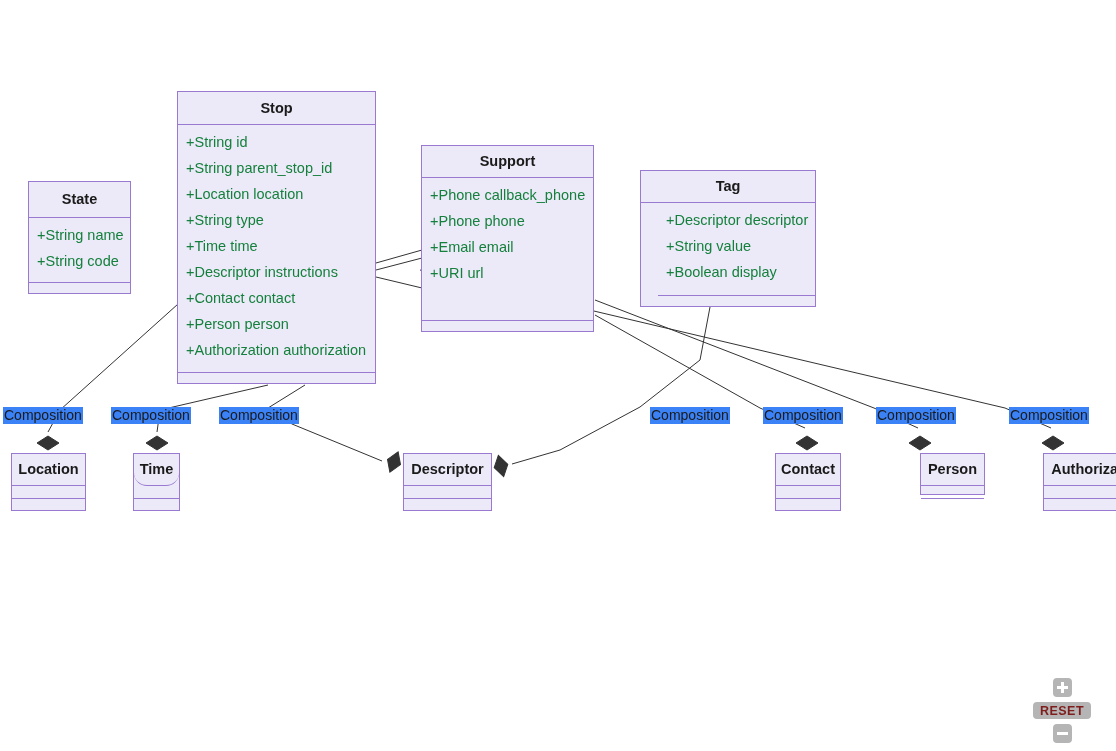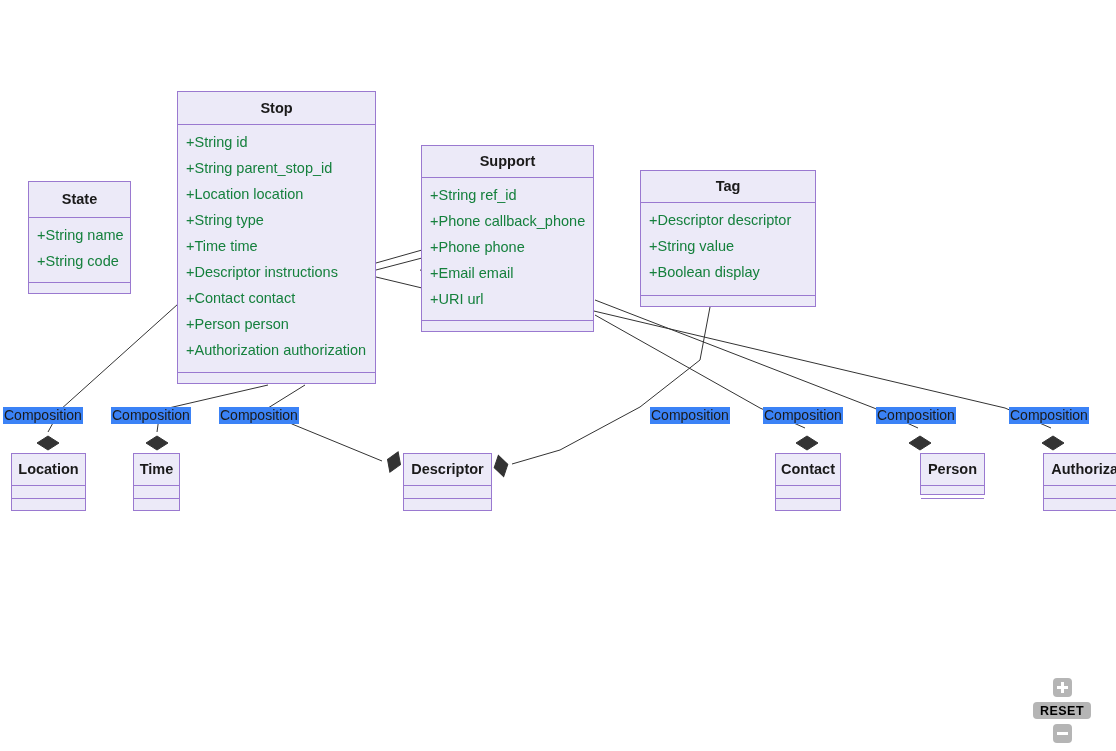--- a/index.html
+++ b/index.html
@@ -81,21 +81,21 @@
     bottom: 8px;
     width: 64px;
     z-index: 20;
     display: flex;
     flex-direction: column;
     align-items: center;
   }
   .zbtn {
     background: #B5B5B5;
     border-radius: 4px;
-    color: #000000;
+    color: #7f1d1d;
     font-weight: bold;
     text-align: center;
     display: flex;
     align-items: center;
     justify-content: center;
     cursor: pointer;
     user-select: none;
   }
   .zbtn-plus, .zbtn-minus {
     width: 19px;
@@ -185,44 +185,43 @@
         <div class="uml-attr">+Descriptor instructions</div>
         <div class="uml-attr">+Contact contact</div>
         <div class="uml-attr">+Person person</div>
         <div class="uml-attr">+Authorization authorization</div>
       </div>
       <div class="uml-empty-row last"></div>
     </div>
     <div class="uml-class" style="left: 421px; top: 145px; width: 173px; height: 187px;">
       <div class="uml-title" style="height: 32px;">Support</div>
       <div class="uml-attrs" style="height: 143px;">
-        <div class="uml-attr">+String ref_id</div>
         <div class="uml-attr">+Phone callback_phone</div>
         <div class="uml-attr">+Phone phone</div>
         <div class="uml-attr">+Email email</div>
         <div class="uml-attr">+URI url</div>
       </div>
       <div class="uml-empty-row last"></div>
     </div>
     <div class="uml-class" style="left: 640px; top: 170px; width: 176px; height: 137px;">
       <div class="uml-title" style="height: 32px;">Tag</div>
-      <div class="uml-attrs" style="height: 93px;">
+      <div class="uml-attrs" style="height: 93px; margin-left: 17px;">
         <div class="uml-attr">+Descriptor descriptor</div>
         <div class="uml-attr">+String value</div>
         <div class="uml-attr">+Boolean display</div>
       </div>
       <div class="uml-empty-row last"></div>
     </div>
     <div class="uml-class" style="left: 11px; top: 453px; width: 75px; height: 58px;">
       <div class="uml-title" style="height: 32px;">Location</div>
       <div class="uml-empty-row" style="height: 13px;"></div>
       <div class="uml-empty-row last" style="height: 13px;"></div>
     </div>
     <div class="uml-class" style="left: 133px; top: 453px; width: 47px; height: 58px;">
-      <div class="uml-title" style="height: 32px;">Time</div>
+      <div class="uml-title" style="height: 32px; border-radius: 13px;">Time</div>
       <div class="uml-empty-row" style="height: 13px;"></div>
       <div class="uml-empty-row last" style="height: 13px;"></div>
     </div>
     <div class="uml-class" style="left: 403px; top: 453px; width: 89px; height: 58px;">
       <div class="uml-title" style="height: 32px;">Descriptor</div>
       <div class="uml-empty-row" style="height: 13px;"></div>
       <div class="uml-empty-row last" style="height: 13px;"></div>
     </div>
     <div class="uml-class" style="left: 775px; top: 453px; width: 66px; height: 58px;">
       <div class="uml-title" style="height: 32px;">Contact</div>

